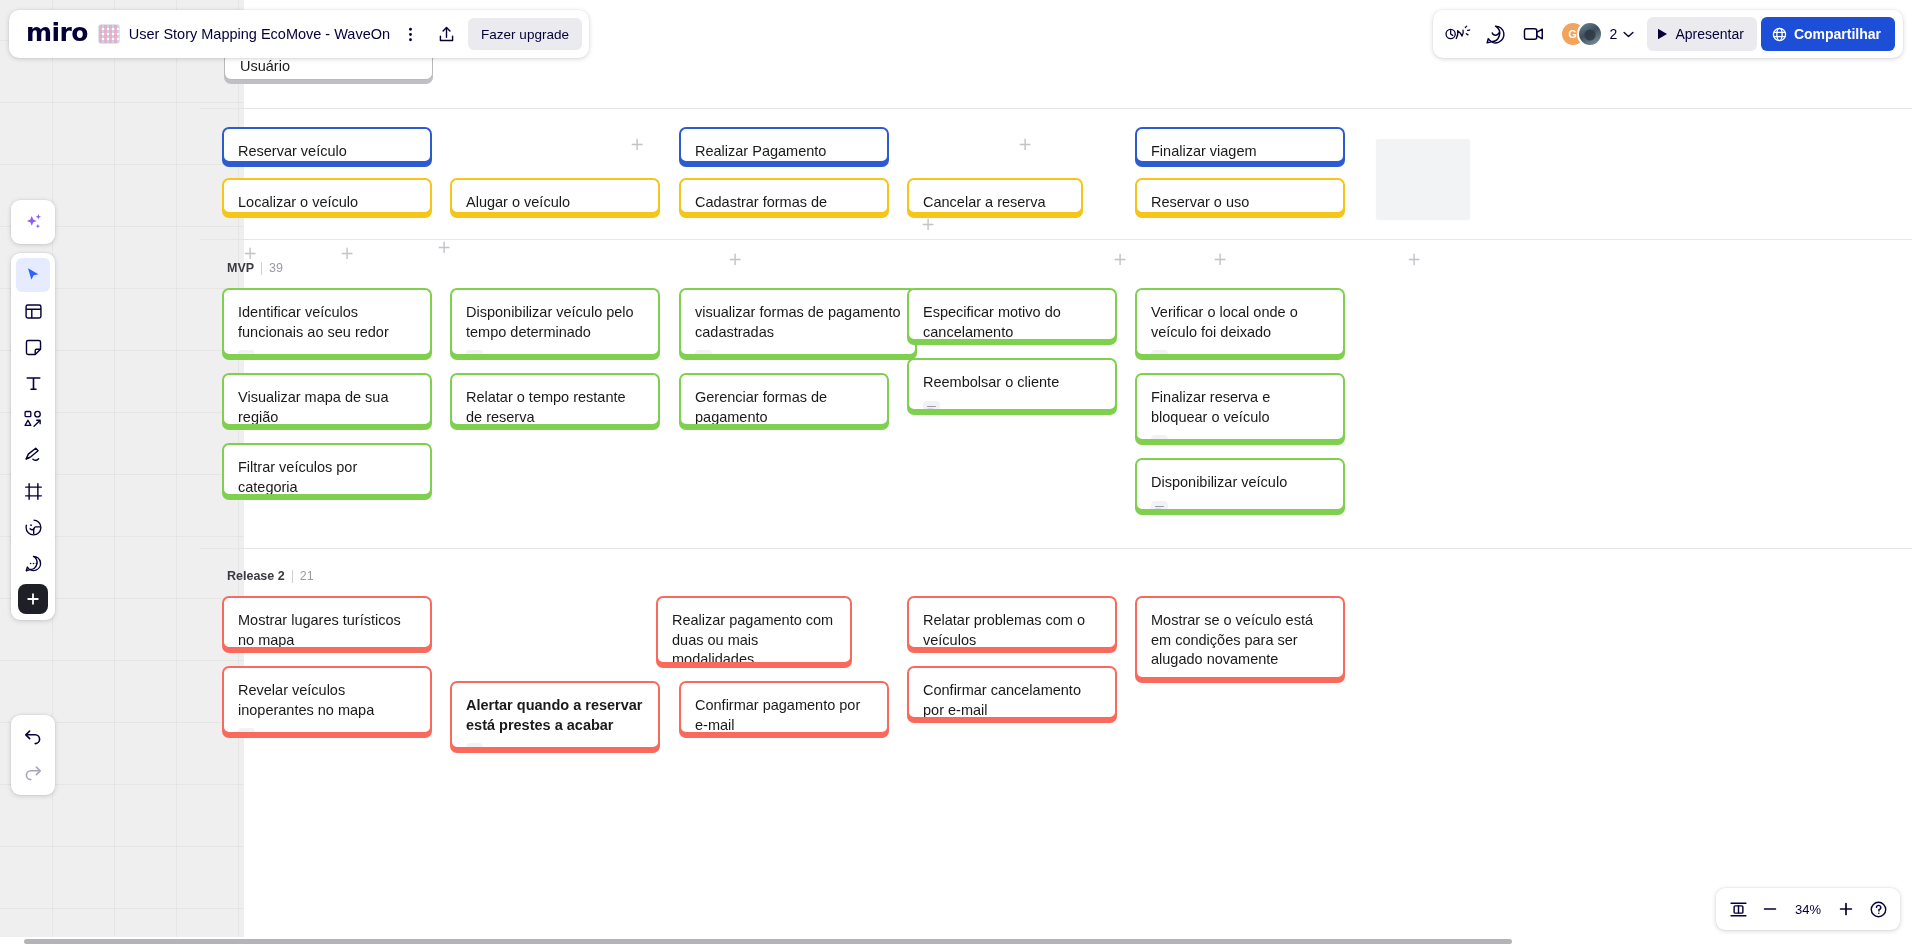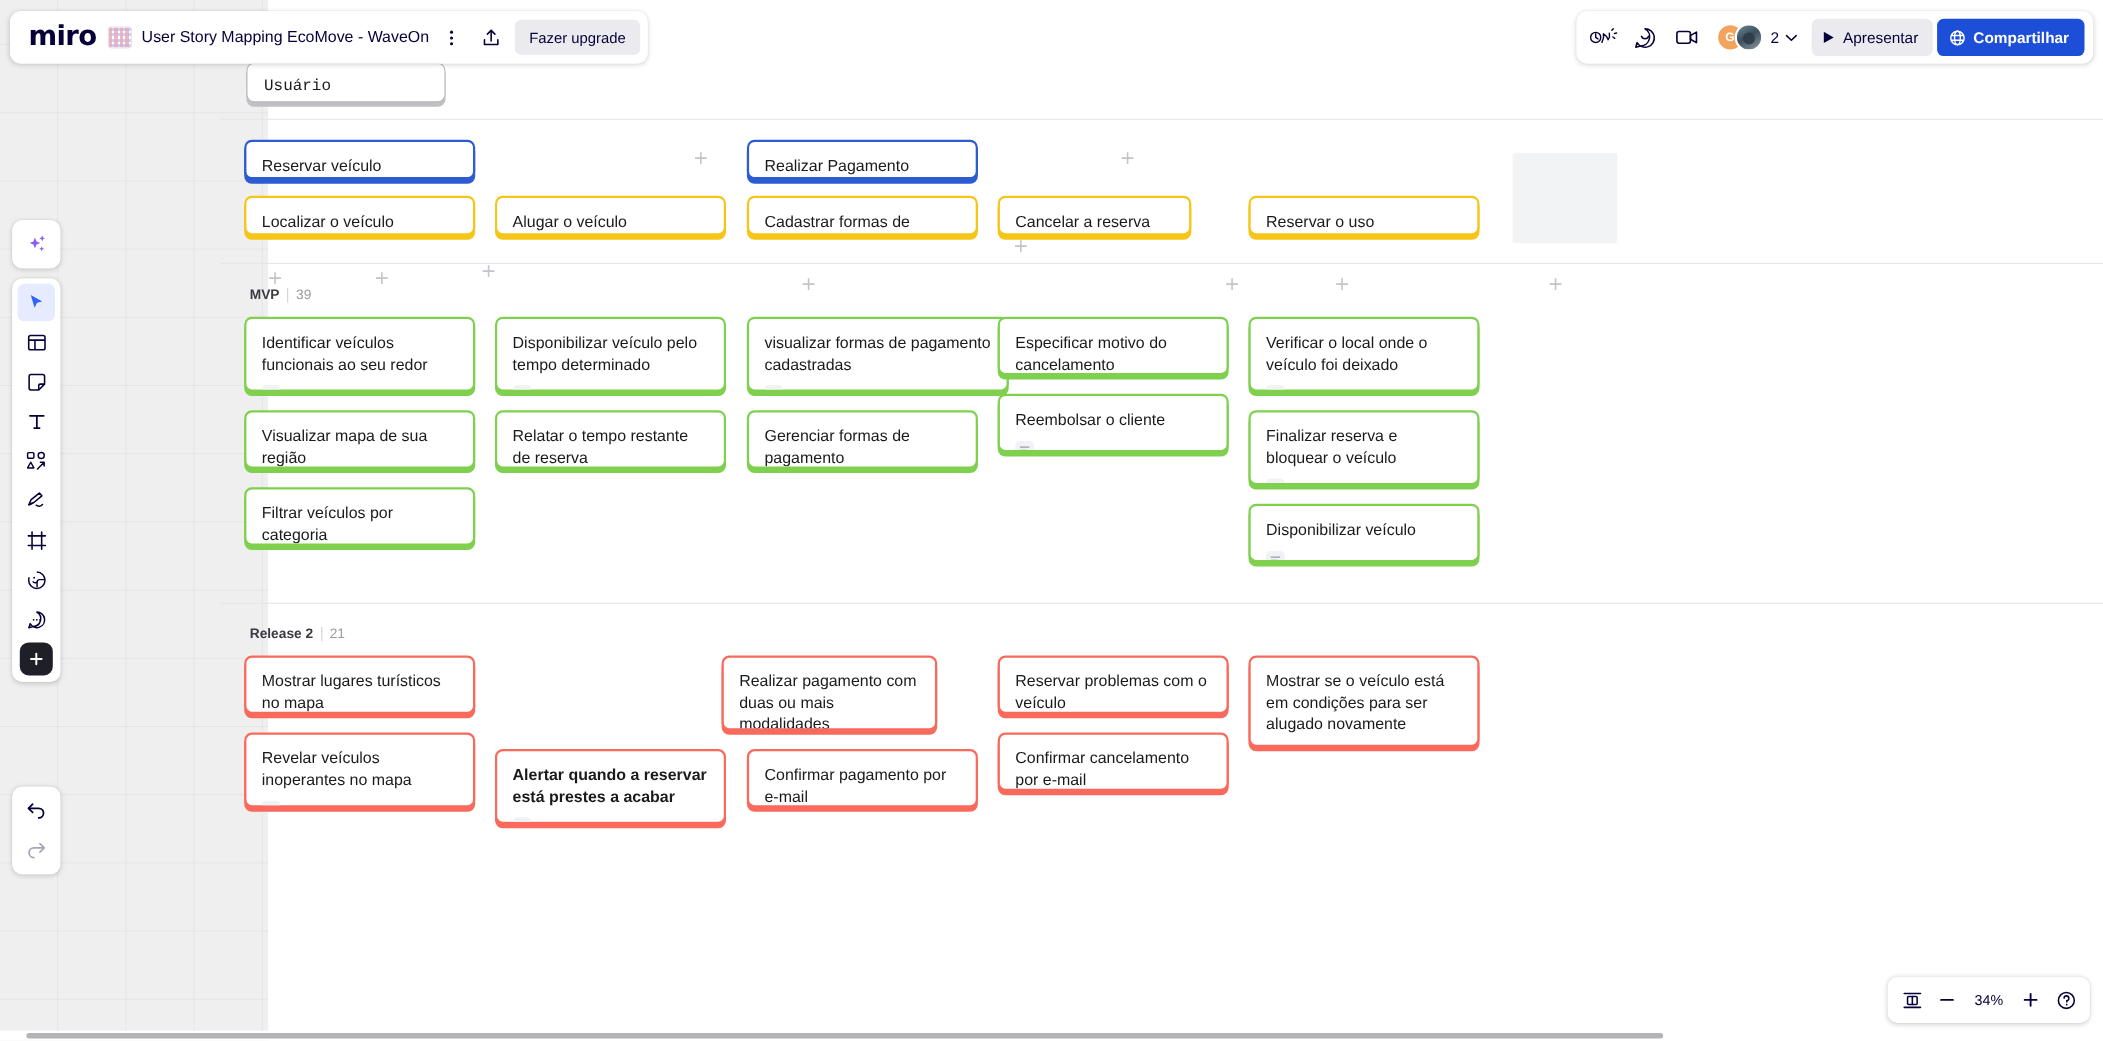--- a/index.html
+++ b/index.html
@@ -237,31 +237,34 @@
 </head>
 <body>
 
 <div id="root">
 
   <div class="canvas-grid"></div>
   <div class="frame-white"></div>
 
   <div class="map">
 
-    <div class="persona-card" style="left:224px; top:57px; width:181px; height:36px;font-family:Liberation Mono, monospace;">
+    <div class="persona-card" style="left:224px; top:44px; width:209px; height:36px;">
       <span>Usuário</span>
     </div>
 
     <div class="row-divider" style="left:200px; top:108px; width:1712px;"></div>
 
     <div class="card blue" style="left:222px; top:127px; width:210px; height:36px;">
       <span class="ctext">Reservar veículo</span>
     </div>
     <div class="card blue" style="left:679px; top:127px; width:210px; height:36px;">
       <span class="ctext">Realizar Pagamento</span>
+    </div>
+    <div class="card blue" style="left:1135px; top:127px; width:210px; height:36px;">
+      <span class="ctext">Finalizar viagem</span>
     </div>
 
     <div class="plus" style="left:630px; top:137px;">+</div>
     <div class="plus" style="left:1018px; top:137px;">+</div>
 
     <div class="card yellow" style="left:222px; top:178px; width:210px; height:36px;">
       <span class="ctext">Localizar o veículo</span>
     </div>
     <div class="card yellow" style="left:450px; top:178px; width:210px; height:36px;">
       <span class="ctext">Alugar o veículo</span>
@@ -434,21 +437,21 @@
             <rect x="0" y="7.6" width="9" height="1.3" rx=".6" fill="#9b9ba8"></rect>
           </svg>
       </span>
     </div>
     <div class="card red" style="left:679px; top:681px; width:210px; height:53px;">
       <span class="ctext">Confirmar pagamento por e-mail</span>
 
     </div>
 
     <div class="card red" style="left:907px; top:596px; width:210px; height:53px;">
-      <span class="ctext">Reservar problemas com o veículo</span>
+      <span class="ctext">Relatar problemas com o veículos</span>
 
     </div>
     <div class="card red" style="left:907px; top:666px; width:210px; height:53px;">
       <span class="ctext">Confirmar cancelamento por e-mail</span>
 
     </div>
 
     <div class="card red" style="left:1135px; top:596px; width:210px; height:83px;">
       <span class="ctext">Mostrar se o veículo está em condições para ser alugado novamente</span>
       <span class="card-badge">

